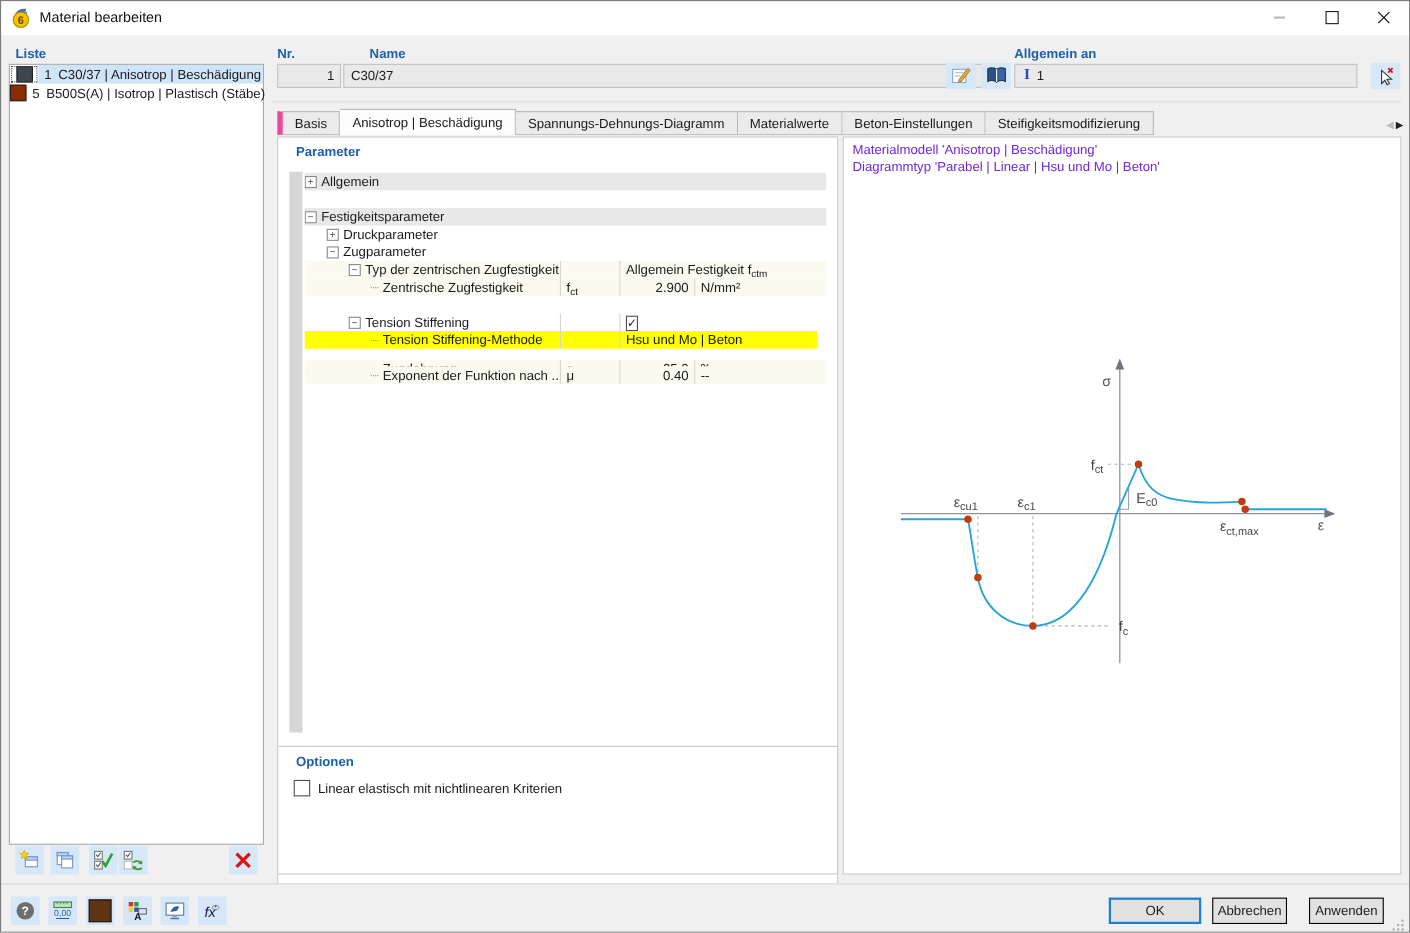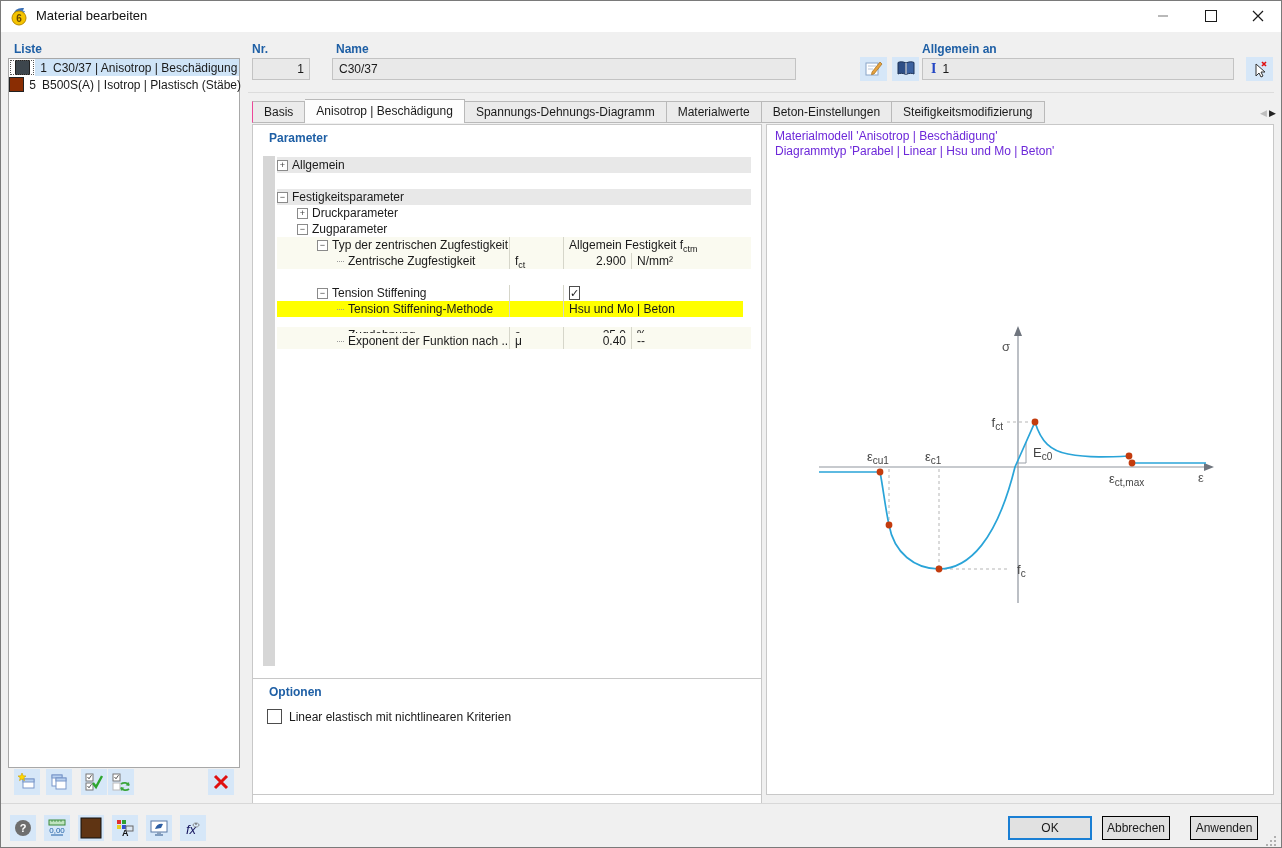--- a/index.html
+++ b/index.html
@@ -31,21 +31,21 @@
   .lrow .nm{white-space:nowrap;overflow:hidden;}
   .tbtn{position:absolute;width:26px;height:26px;background:#d6e7f8;display:flex;align-items:center;justify-content:center;}
   
   .field{position:absolute;height:22px;background:#e9e9e9;border:1px solid #c3c3c3;display:flex;align-items:center;box-sizing:border-box;}
   .field.num{justify-content:flex-end;padding-right:5px;}
   .ibtn{position:absolute;width:27px;height:24px;background:#d6e7f8;display:flex;align-items:center;justify-content:center;}
   .groove{position:absolute;left:248px;top:92px;width:1026px;height:1px;background:#dcdcdc;}
   
   .tabbar{position:absolute;left:252px;top:98px;width:1008px;height:25px;display:flex;align-items:flex-end;overflow:hidden;}
   .tab{height:20px;line-height:20px;padding:0 11px;background:#ebebeb;border:1px solid #b9b9b9;border-left:none;white-space:nowrap;box-sizing:content-box;}
-  .tab:first-child{border-left:1px solid #ec4899;}
+  .tab:first-child{border-left:5px solid #ec4899;}
   .tab.active{height:23px;line-height:23px;background:#fdfdfd;border-bottom:none;}
   .tabscroll{position:absolute;left:1260px;top:104px;width:22px;height:18px;display:flex;gap:2px;font-size:9px;align-items:center;}
   .tabscroll .prev{color:#bdbdbd;} .tabscroll .next{color:#222;}
   
   .panel{position:absolute;background:#ffffff;border:1px solid #c8c8c8;box-sizing:border-box;}
   .ptitle{position:absolute;left:16px;top:6px;}
   .gutter{position:absolute;left:10px;top:31px;width:12px;height:510px;background:#d6d6d6;}
   
   .prow{position:absolute;left:24px;width:474px;height:16px;display:flex;align-items:center;}
   .prow.gray{background:#e8e8e8;}
@@ -163,21 +163,21 @@
     <path d="M3,3 L15,15 M15,3 L3,15" stroke="#e01010" stroke-width="3"></path>
   </svg>
 </div>
 
 <div class="lbl blue-label" style="left:252px;top:42px;">Nr.</div>
 <div class="field num" style="left:252px;top:58px;width:58px;">
     <span>1</span>
   </div>
 
 <div class="lbl blue-label" style="left:336px;top:42px;">Name</div>
-<div class="field" style="left:332px;top:58px;width:464px;padding-left:6px;">
+<div class="field" style="left:312px;top:58px;width:603px;padding-left:6px;">
     <span>C30/37</span>
   </div>
 
 <div class="ibtn" style="left:860px;top:57px;">
   <svg width="20" height="20" viewBox="0 0 20 20">
     <rect x="2" y="4" width="12" height="12" fill="#fff" stroke="#8aa6c8"></rect>
     <path d="M4,7 H12 M4,10 H9" stroke="#b9c6d8" stroke-width="1"></path>
     <path d="M8,13 L16,3 L18,5 L10,15 L7.5,15.6 Z" fill="#e8a33d" stroke="#9c6a1e" stroke-width="0.7"></path>
   </svg>
 </div>

